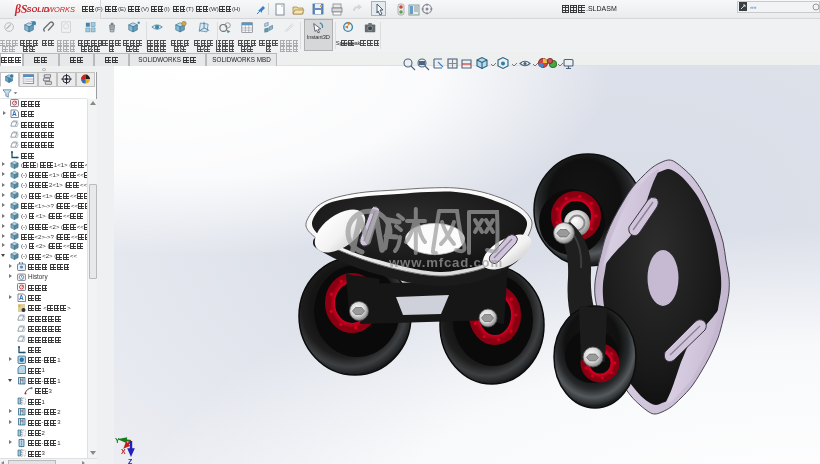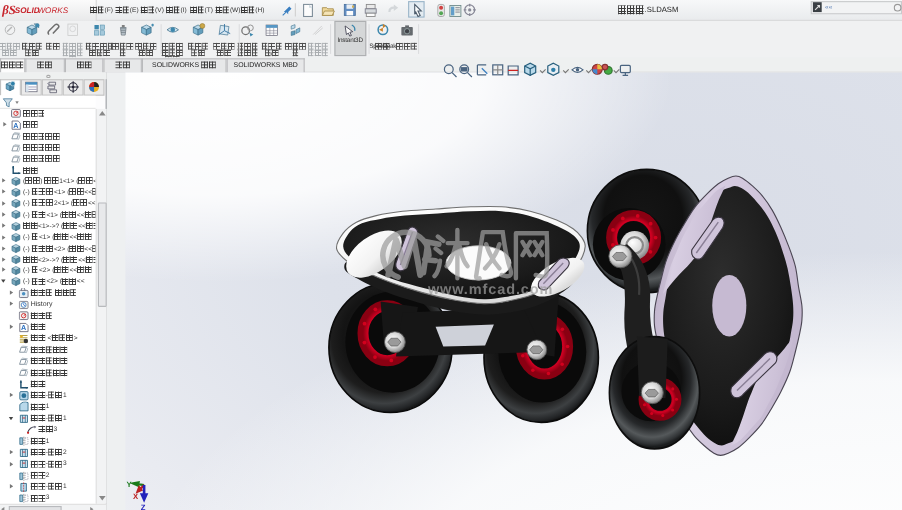--- a/index.html
+++ b/index.html
@@ -7,21 +7,21 @@
  background:
   repeating-linear-gradient(0deg,currentColor 0 .9px,transparent .9px 2.4px),
   repeating-linear-gradient(90deg,currentColor 0 .9px,transparent .9px 2.8px);
  color:#3a3a3a;}
 i.k.gy{color:#a9adb0;}
 i.k.tl{color:#4e4e4e;}
 .abs{position:absolute;}
 
 #tbar{position:absolute;left:0;top:0;width:820px;height:19px;
  background:linear-gradient(#f7f8f9,#e9ebed);border-bottom:1px solid #d4d6d8;}
-#logo{position:absolute;left:0;top:0;width:88px;height:19px;background:linear-gradient(#fbfbfb,#e8e9ea);border-right:1px solid #d8d8d8;}
+#logo{position:absolute;left:13px;top:0;width:88px;height:19px;background:linear-gradient(#fbfbfb,#e8e9ea);border-right:1px solid #d8d8d8;}
 .menu{position:absolute;top:4px;height:11px;font-size:8px;color:#333;}
 
 #cmgr{position:absolute;left:0;top:19px;width:820px;height:33px;background:#f0f1f2;}
 .vsep{position:absolute;top:3px;width:1px;height:27px;background:#dcdddf;}
 
 #trow{position:absolute;left:0;top:52px;width:820px;height:14px;background:#eef0f0;border-bottom:1px solid #e0e0e0;}
 .tab{position:absolute;top:1px;height:13px;background:#e7e8e9;border:1px solid #b9babc;border-bottom:none;font-size:6.5px;color:#222;text-align:center;line-height:12px;}
 .tab.sel{background:#fcfcfc;border-bottom:none;}
 
 #lp{position:absolute;left:0;top:66px;width:97px;height:398px;background:#fcfcfd;border-right:1px solid #989ca0;}

